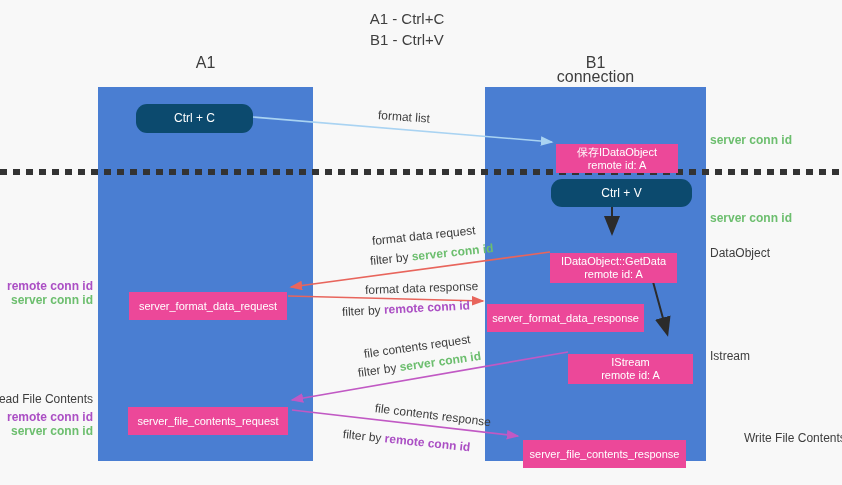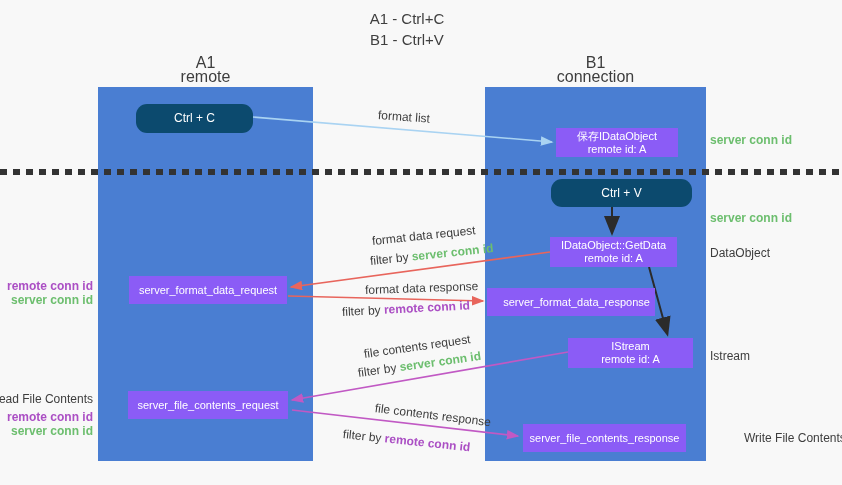--- a/index.html
+++ b/index.html
@@ -12,42 +12,41 @@
   .col-head{position:absolute;text-align:center;font-size:16px;line-height:14px;color:#3d3d3d;}
   .lifeline{position:absolute;top:87px;height:374px;background:#4a7ed2;}
   .lifeline.left{left:98px;width:215px;}
   .lifeline.right{left:485px;width:221px;}
   .dotted{position:absolute;left:0;top:169px;width:842px;height:6px;
     background:repeating-linear-gradient(90deg,#333 0 7px,transparent 7px 13px);}
   svg.arrows{position:absolute;left:0;top:0;pointer-events:none;}
   .node{position:absolute;display:flex;flex-direction:column;align-items:center;
     justify-content:center;color:#fff;text-align:center;font-size:11px;line-height:13px;}
   .node.big{font-size:12px;}
-  .node.orange{background:#8b5cf6;}
+  .node.orange{background:#ec4899;margin-top:16px;}
   .node.green{background:#0c4a6e;border-radius:11px;}
   .alabel{position:absolute;white-space:nowrap;font-size:12px;color:#3d3d3d;
     transform-origin:left center;}
   .sidelabel{position:absolute;white-space:nowrap;font-size:12px;color:#3d3d3d;}
   .leftcol{right:749px;text-align:right;}
   .cg{color:#6cbe6e;font-weight:700;}
   .cp{color:#ab4fc4;font-weight:700;}
 </style>
 </head>
 <body>
 
 <div id="canvas">
 
   <div class="title">
     <div>A1 - Ctrl+C</div>
     <div>B1 - Ctrl+V</div>
   </div>
 
   <div class="col-head" style="left:98px;top:56px;width:215px;">
     <div>A1</div>
-    <div>remote</div>
   </div>
   <div class="col-head" style="left:485px;top:56px;width:221px;">
     <div>B1</div>
     <div>connection</div>
   </div>
 
   <div class="lifeline left"></div>
   <div class="lifeline right"></div>
 
   <div class="dotted"></div>
@@ -91,21 +90,21 @@
 
   <div class="node orange" style="left:550px;top:237px;width:127px;height:30px;">
     <span>IDataObject::GetData</span>
     <span>remote id: A</span>
   </div>
 
   <div class="node orange" style="left:129px;top:276px;width:158px;height:28px;text-align:center;">
     <span>server_format_data_request</span>
   </div>
 
-  <div class="node orange" style="left:487px;top:288px;width:157px;height:28px;padding-left:11px;">
+  <div class="node orange" style="left:487px;top:288px;width:157px;height:28px;">
     <span>server_format_data_response</span>
   </div>
 
   <div class="node orange" style="left:568px;top:338px;width:125px;height:30px;">
     <span>IStream</span>
     <span>remote id: A</span>
   </div>
 
   <div class="node orange" style="left:523px;top:424px;width:163px;height:28px;">
     <span>server_file_contents_response</span>

